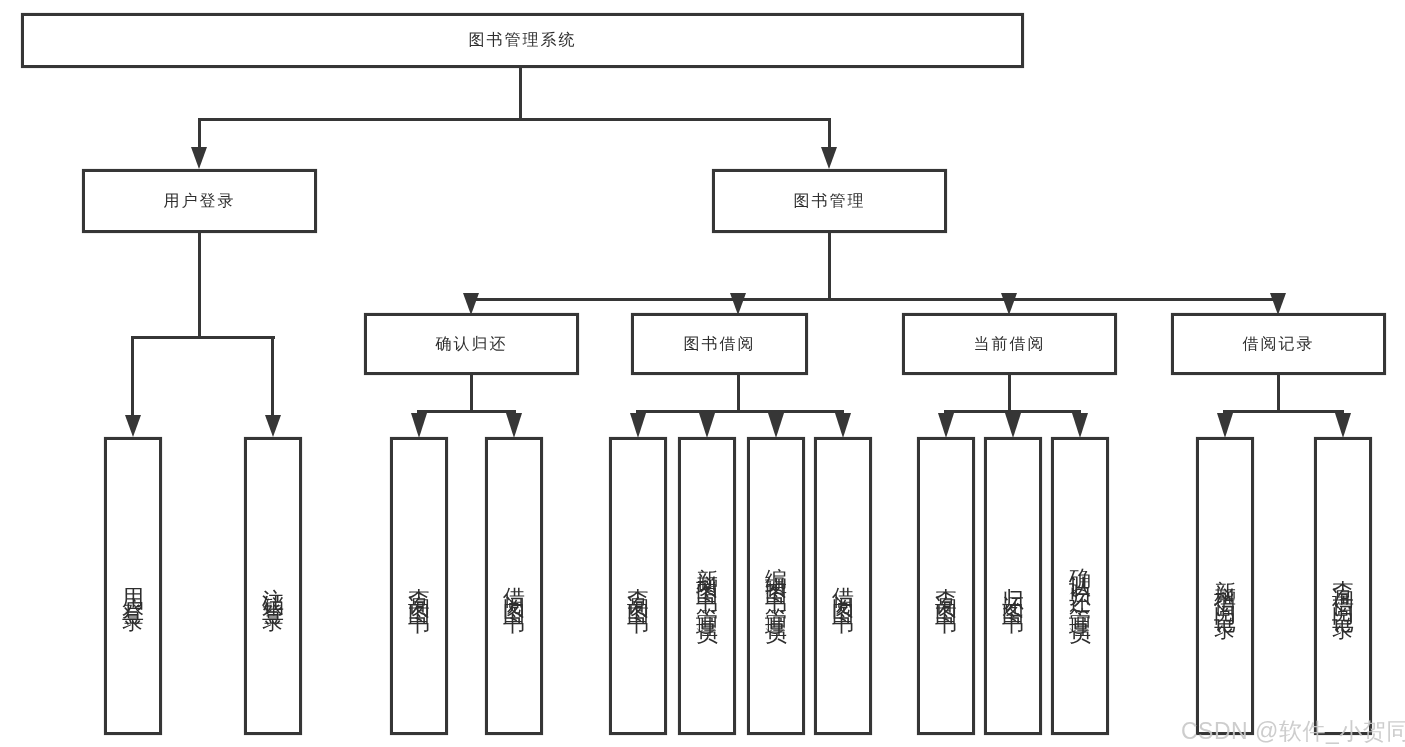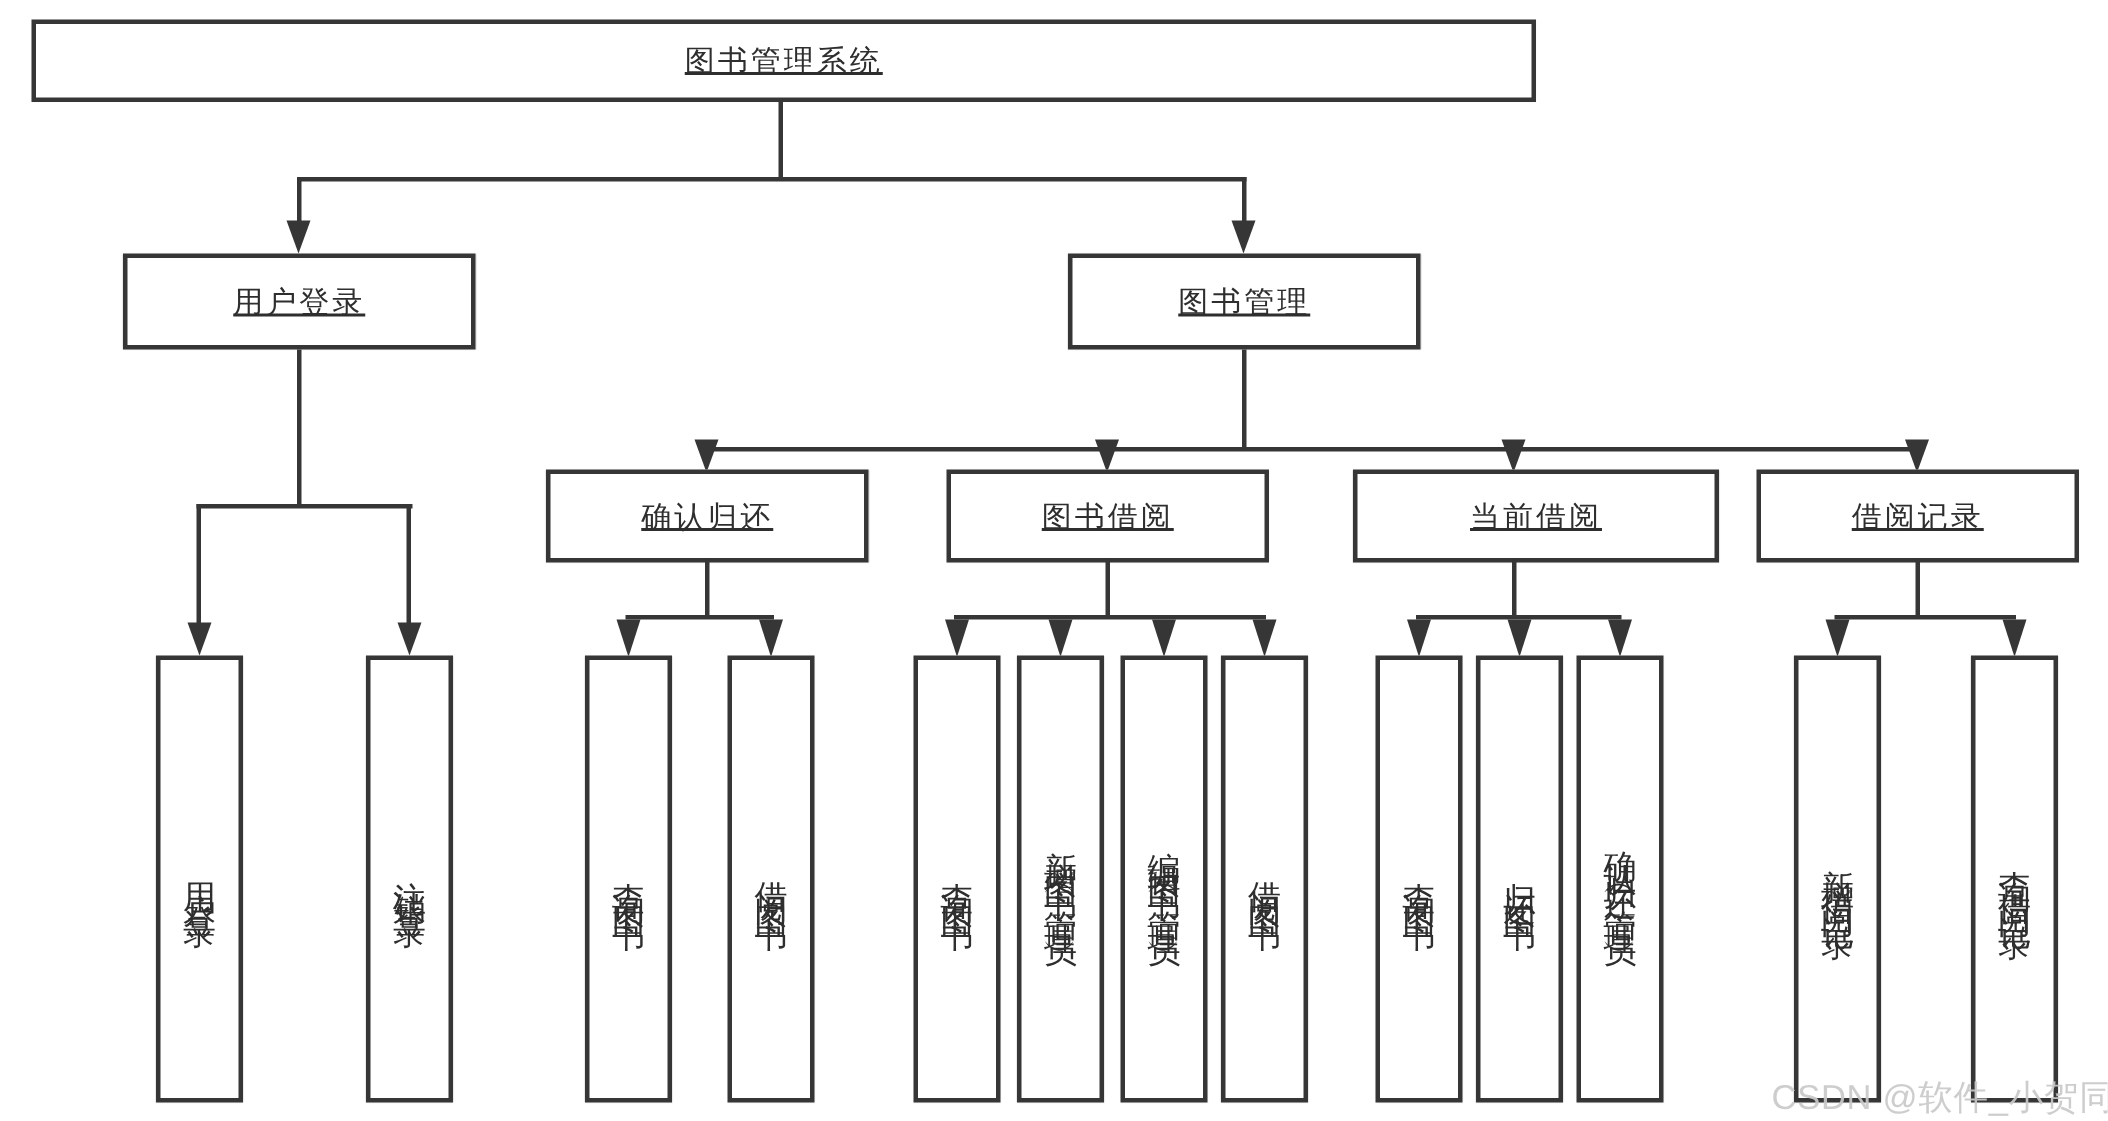--- a/index.html
+++ b/index.html
@@ -14,21 +14,21 @@
     position: absolute;
     box-sizing: border-box;
     border: 3px solid #363636;
     background: #ffffff;
     display: flex;
     align-items: center;
     justify-content: center;
     color: #2e2e2e;
     box-shadow: 0 0 1px rgba(90,90,90,0.55);
   }
-  .hbox { font-size: 20px; letter-spacing: 2px; text-decoration: underline; }
+  .hbox { font-size: 16px; letter-spacing: 2px; }
   .vbox {
     writing-mode: vertical-rl;
     text-orientation: mixed;
     font-size: 22px;
     letter-spacing: 8px;
     line-height: 1;
   }
   .hline, .vline { position: absolute; background: #363636; }
   .hline { height: 3px; }
   .vline { width: 3px; }
@@ -73,22 +73,22 @@
 <div class="arrow" style="left:265px; top:415px;"></div>
 
 <div class="vline" style="left:828px; top:233px; height:67px;"></div>
 <div class="hline" style="left:470px; top:298px; width:810px;"></div>
 <div class="arrow" style="left:463px; top:293px;"></div>
 <div class="arrow" style="left:730px; top:293px;"></div>
 <div class="arrow" style="left:1001px; top:293px;"></div>
 <div class="arrow" style="left:1270px; top:293px;"></div>
 
 <div class="box hbox" style="left:364px; top:313px; width:215px; height:62px;">确认归还</div>
-<div class="box hbox" style="left:631px; top:313px; width:215px; height:62px;">图书借阅</div>
-<div class="box hbox" style="left:902px; top:313px; width:244px; height:62px;">当前借阅</div>
+<div class="box hbox" style="left:631px; top:313px; width:177px; height:62px;">图书借阅</div>
+<div class="box hbox" style="left:902px; top:313px; width:215px; height:62px;">当前借阅</div>
 <div class="box hbox" style="left:1171px; top:313px; width:215px; height:62px;">借阅记录</div>
 
 <div class="vline" style="left:470px; top:373px; height:39px;"></div>
 <div class="vline" style="left:737px; top:373px; height:39px;"></div>
 <div class="vline" style="left:1008px; top:373px; height:39px;"></div>
 <div class="vline" style="left:1277px; top:373px; height:39px;"></div>
 
 <div class="hline" style="left:417px; top:410px; width:99px;"></div>
 <div class="hline" style="left:636px; top:410px; width:208px;"></div>
 <div class="hline" style="left:944px; top:410px; width:137px;"></div>

